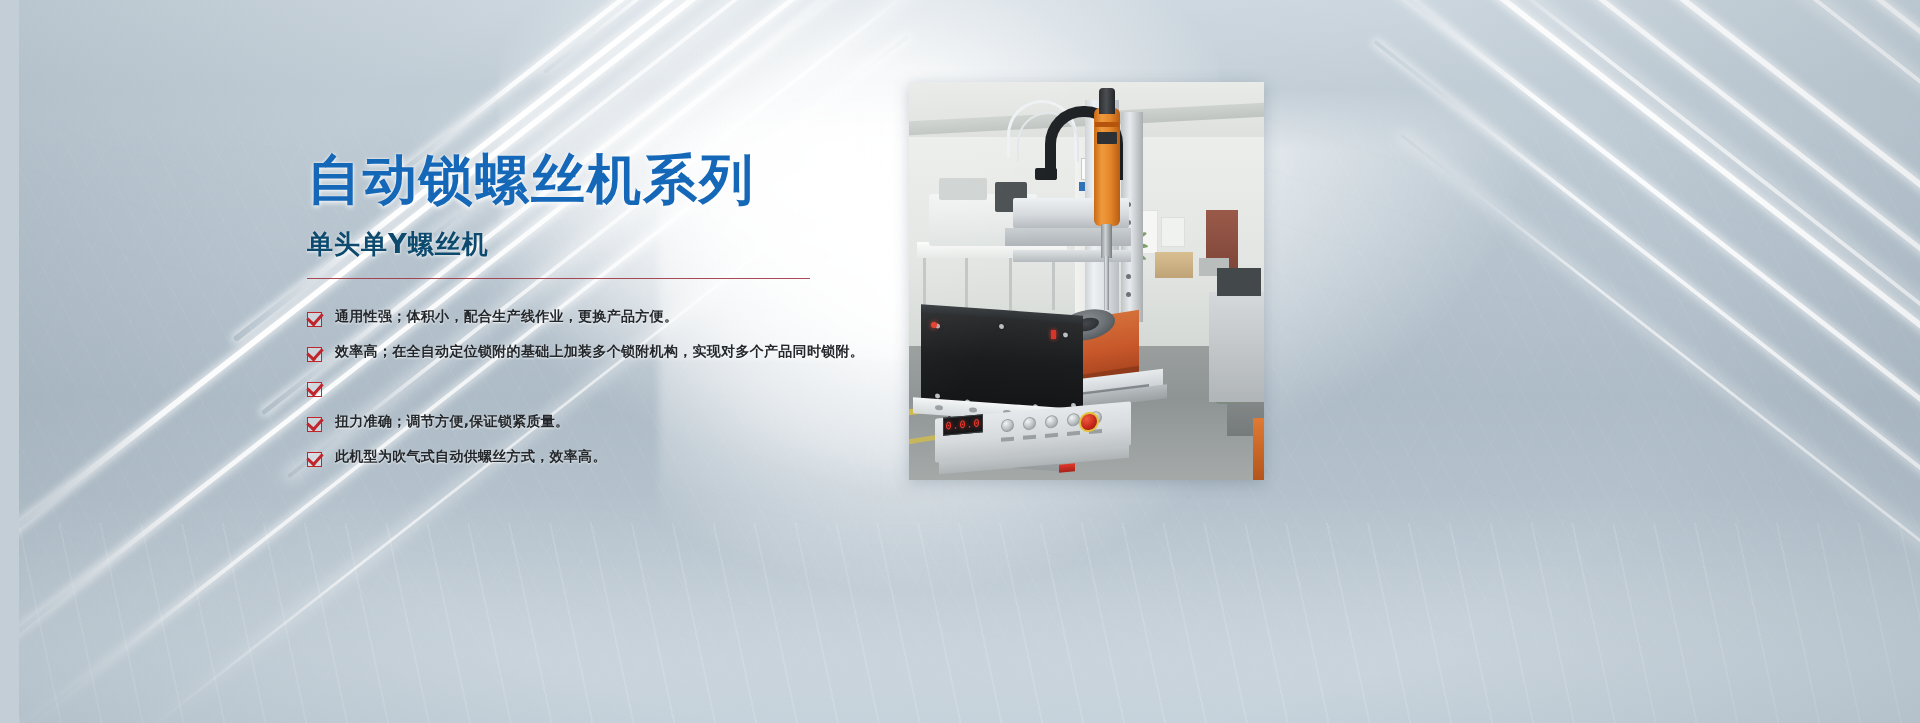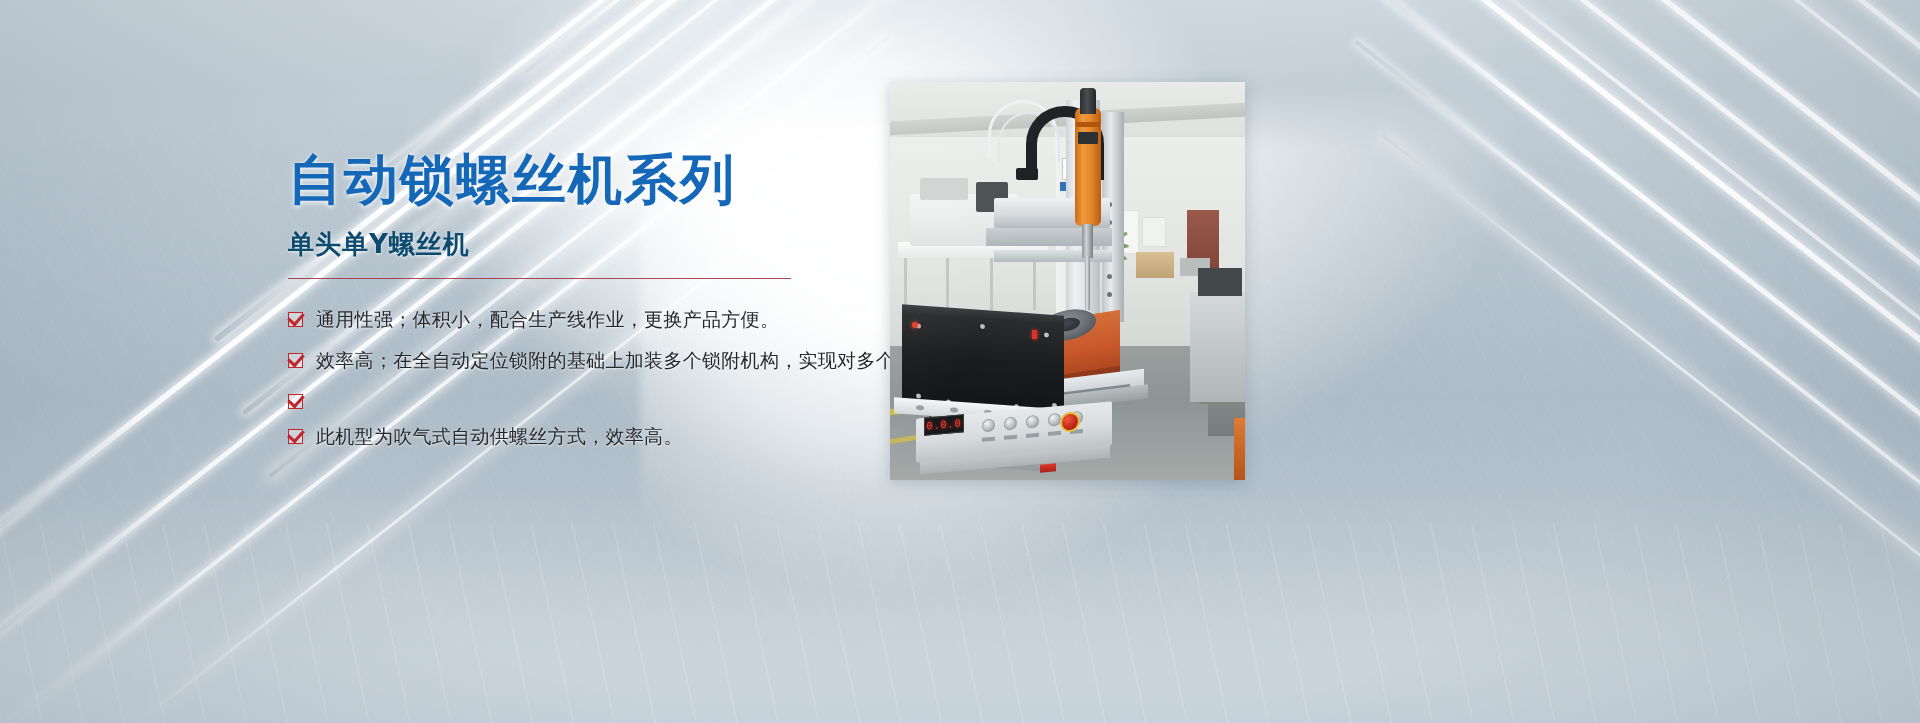--- a/index.html
+++ b/index.html
@@ -4,21 +4,21 @@
 <style>
   * { margin:0; padding:0; box-sizing:border-box; }
   html,body { width:1920px; height:723px; overflow:hidden; }
   body {
     font-family:"DejaVu Sans","Liberation Sans",sans-serif;
     background:#c3ced6;
     position:relative;
   }
 
   
-  #banner { position:absolute; inset:0; overflow:hidden; }
+  #banner { position:absolute; inset:0; overflow:hidden;margin-left:19px; }
 
   .bg-base {
     position:absolute; inset:0;
     background:
       radial-gradient(ellipse 800px 520px at 50% 18%, rgba(255,255,255,0.92) 0%, rgba(255,255,255,0.55) 38%, rgba(255,255,255,0) 70%),
       linear-gradient(to bottom, #c6d2da 0%, #bac7d1 26%, #aebcc7 55%, #b8c5cf 78%, #c9d4dc 100%);
   }
 
   
   .bg-texture {
@@ -119,25 +119,26 @@
   .check::after {
     content:"";
     position:absolute;
     left:2px; top:-3px;
     width:7px; height:12px;
     border-right:3px solid #c0252b;
     border-bottom:3px solid #c0252b;
     transform:rotate(42deg);
   }
   .bullet-text {
-    font-size:19px;
+    font-size:14px;
     color:#24282c;
     line-height:1.35;
     letter-spacing:.3px;
     text-shadow:0 1px 2px rgba(255,255,255,.75);
+    font-weight:bold;
   }
 
   
   .photo-frame {
     position:absolute;
     left:890px; top:82px;
     width:355px; height:398px;
     background:#fff;
     box-shadow:0 3px 14px rgba(70,90,108,.28);
     overflow:hidden;
@@ -537,20 +538,24 @@
         </div>
         <div class="bullet">
           <span class="check"></span>
           <span class="bullet-text">效率高；在全自动定位锁附的基础上加装多个锁附机构，实现对多个产品同时锁附。</span>
         </div>
         <div class="bullet">
           <span class="check"></span>
         </div>
         <div class="bullet">
           <span class="check"></span>
+          <span class="bullet-text">扭力准确；调节方便,保证锁紧质量。</span>
+        </div>
+        <div class="bullet">
+          <span class="check"></span>
           <span class="bullet-text">此机型为吹气式自动供螺丝方式，效率高。</span>
         </div>
       </div>
   </div>
 
   <div class="photo-frame">
     <div class="photo">
 
       <div class="ph-ceiling"></div>
       <div class="ph-ceilbeam"></div>

